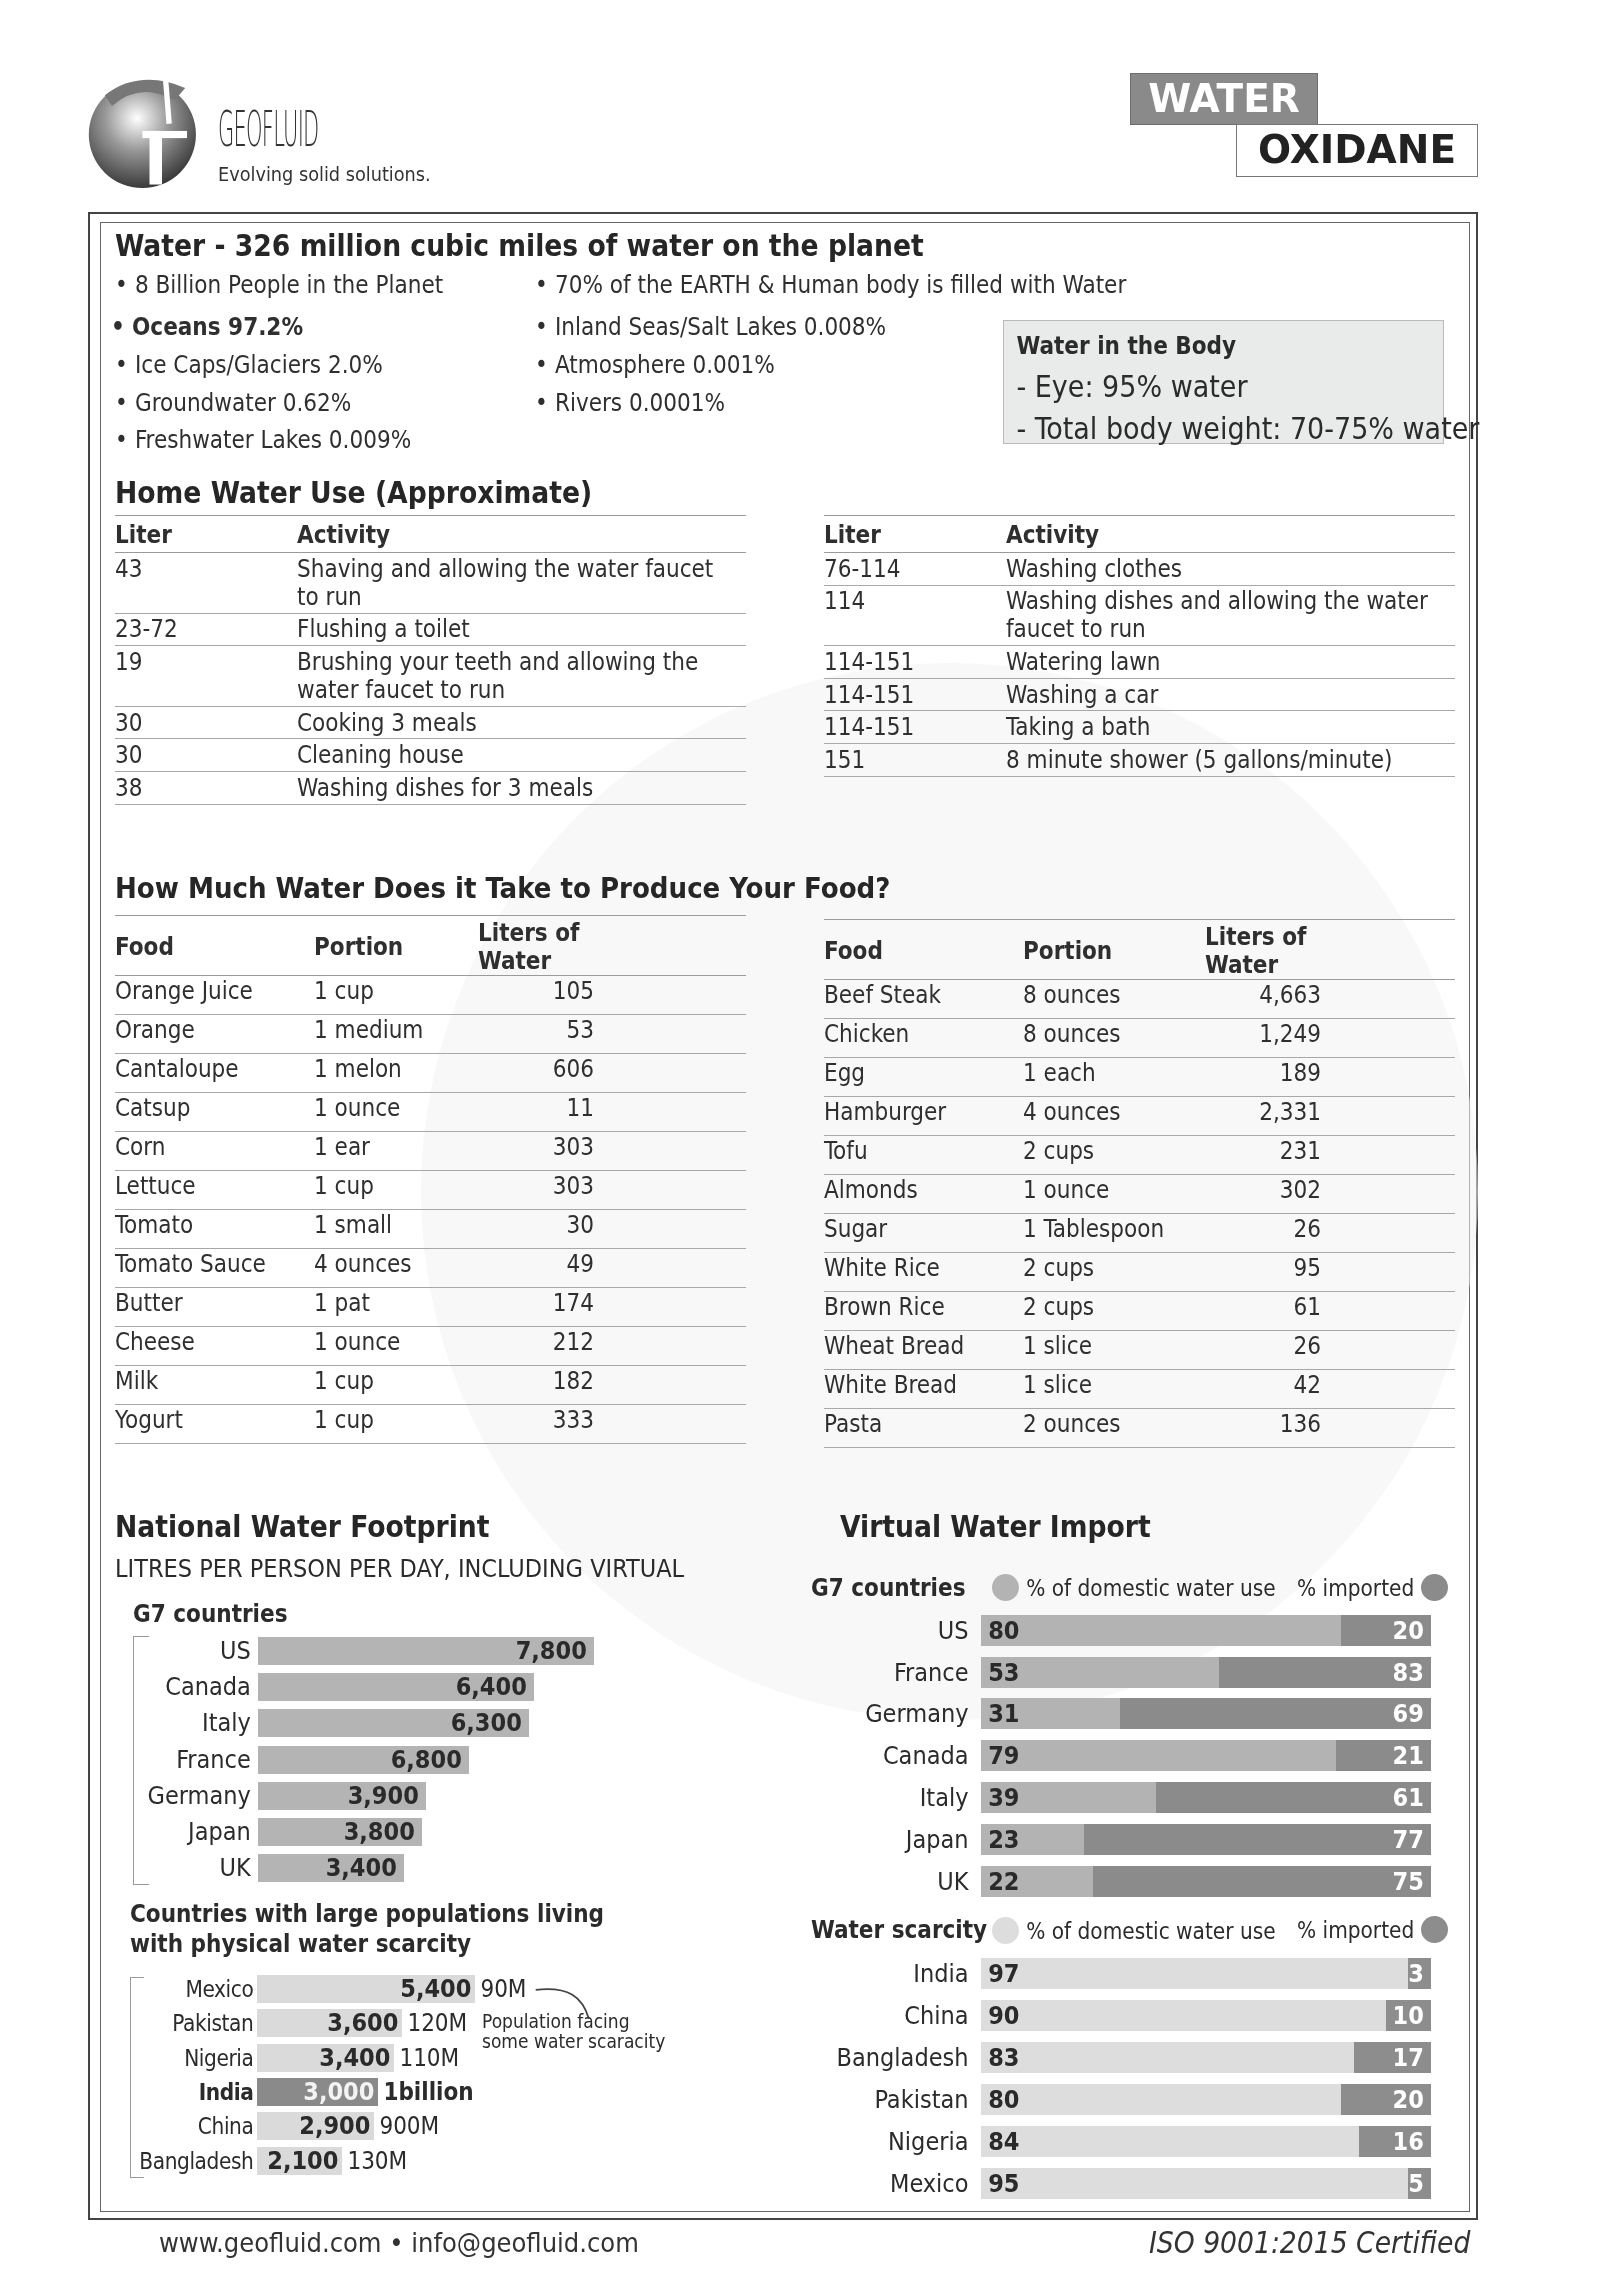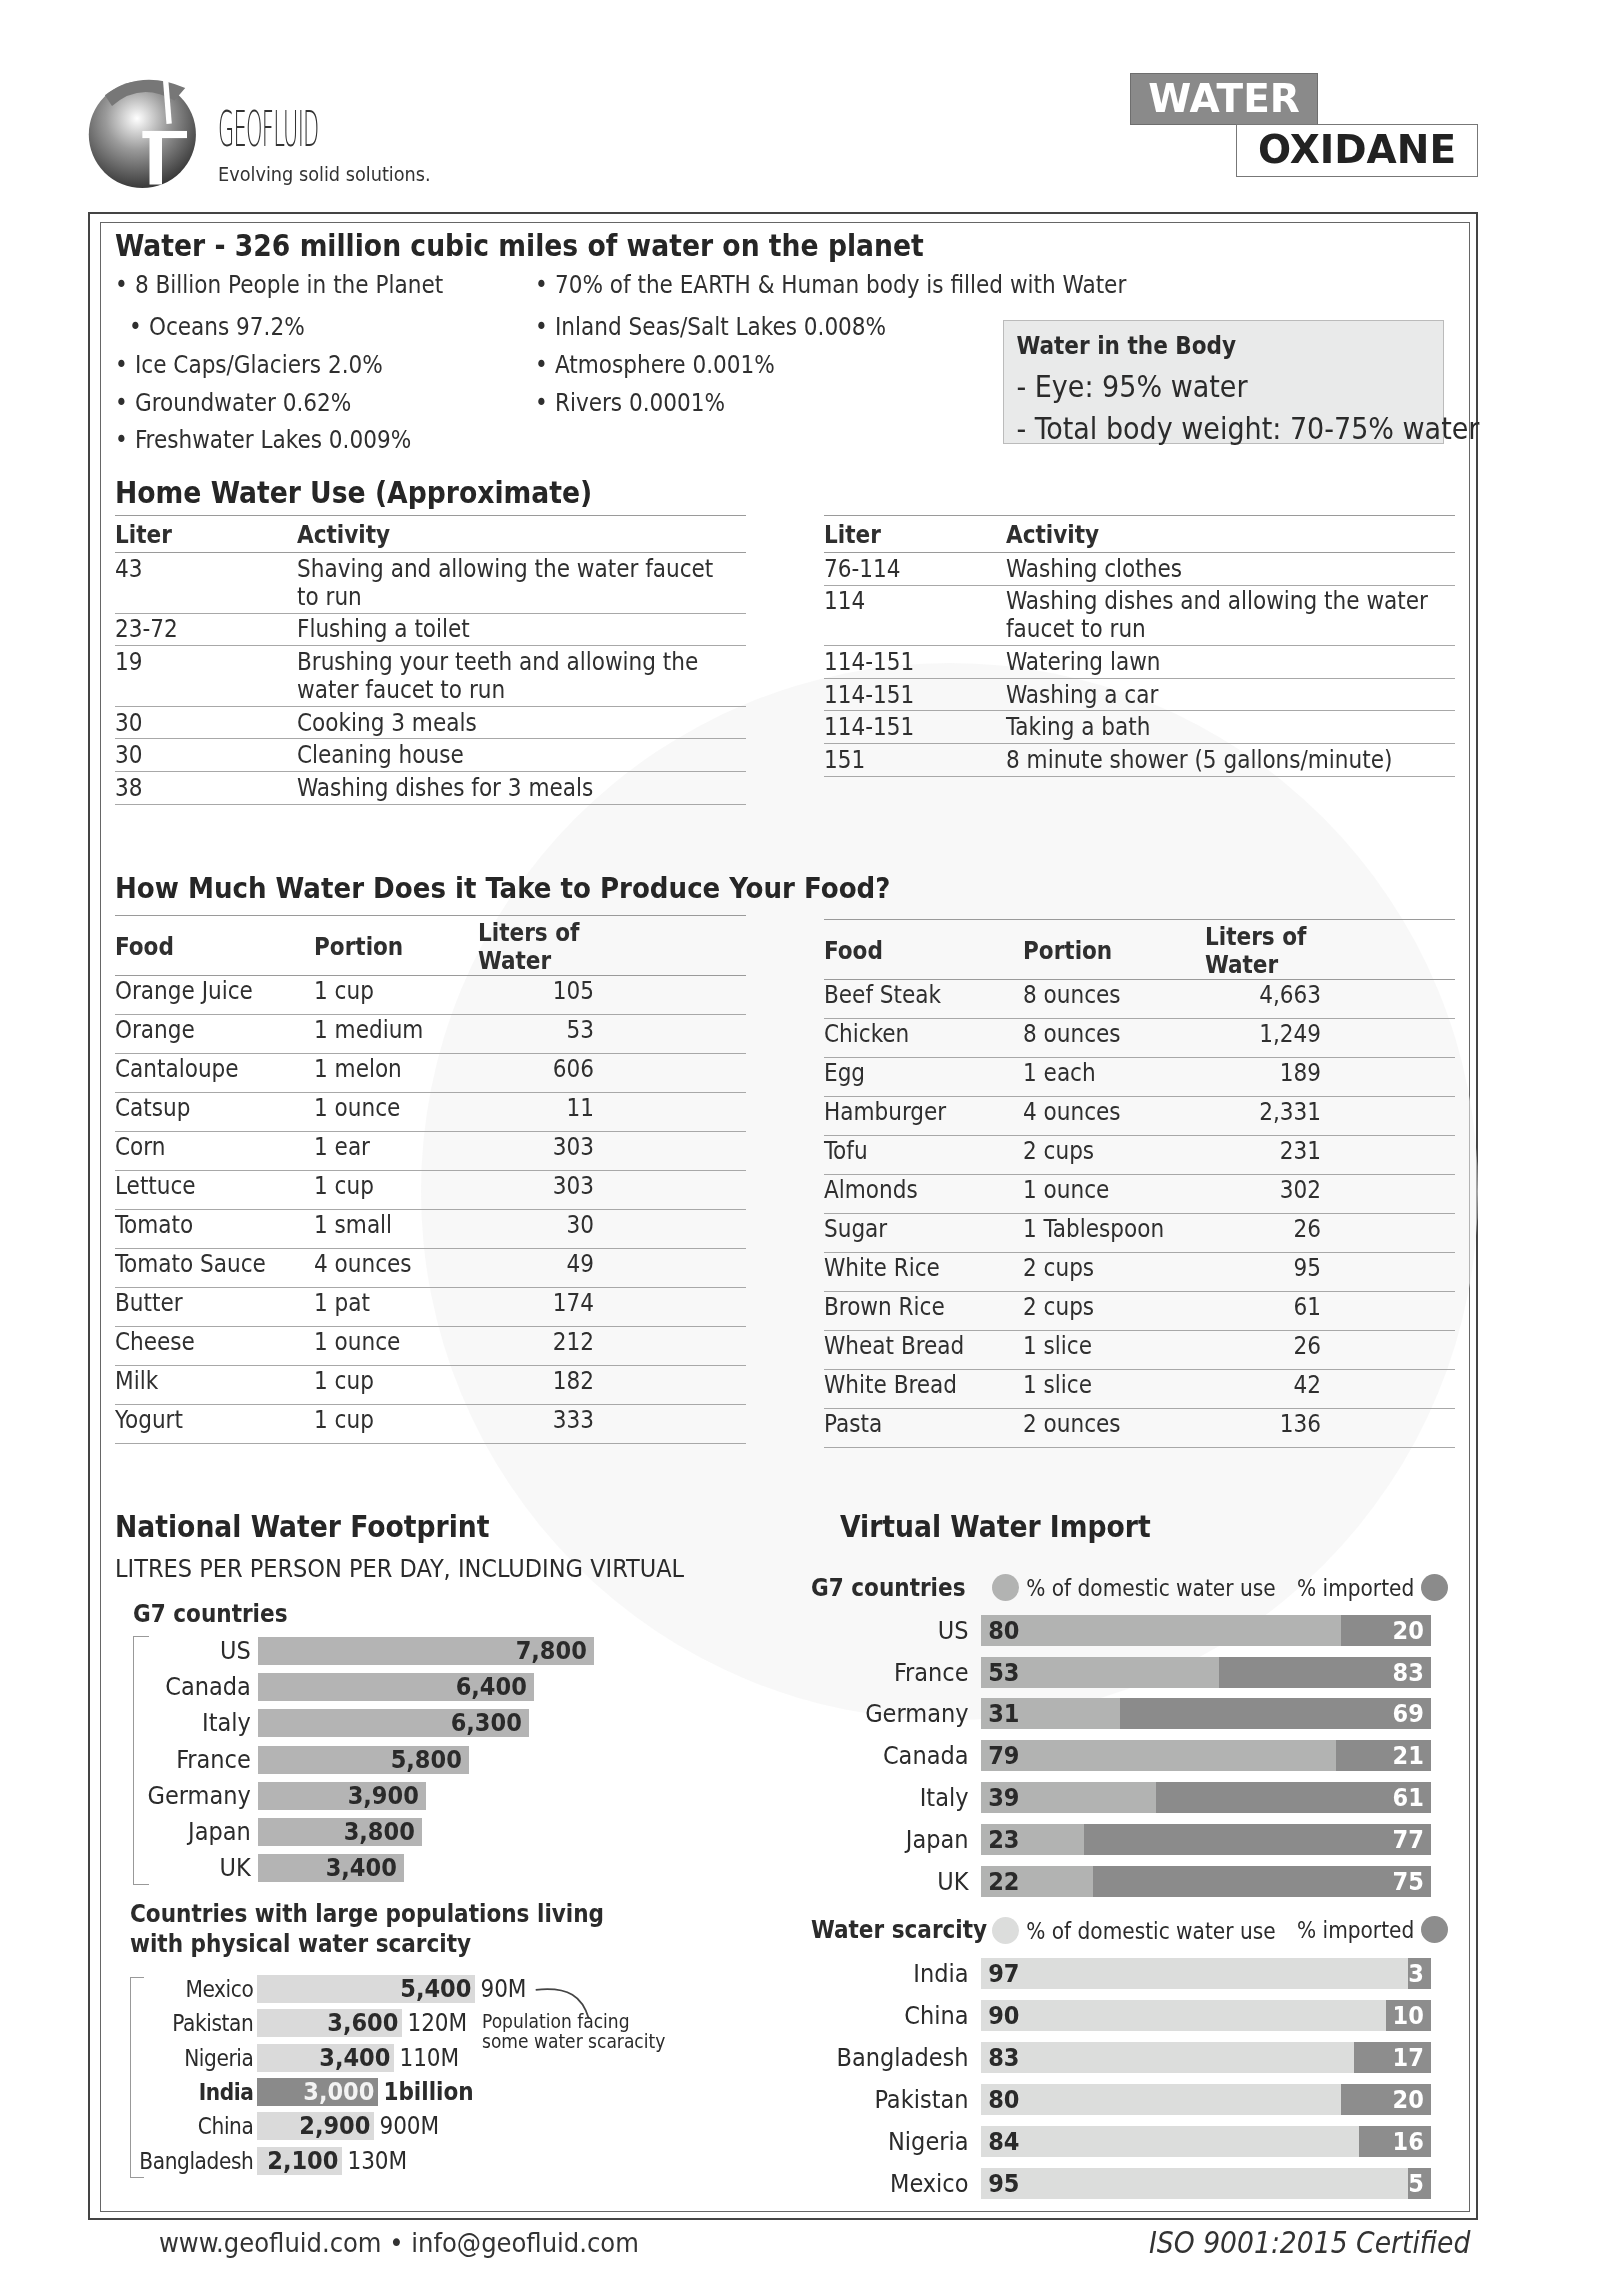--- a/index.html
+++ b/index.html
@@ -88,21 +88,21 @@
 <div class="abs tagline">Evolving solid solutions.</div>
 <div class="abs badge-water">WATER</div>
 <div class="abs badge-oxidane">OXIDANE</div>
 
 <div class="abs frame-outer"></div>
 <div class="abs frame-inner"></div>
 <div class="abs watermark"></div>
 
 <h2 class="sec" style="left:115px; top:229px;">Water - 326 million cubic miles of water on the planet</h2>
 <div class="bul" style="left:115px; top:271px;">8 Billion People in the Planet</div>
-<div class="bul" style="left:129px; top:313px;">Oceans 97.2%</div>
+<div class="bul" style="left:111px; top:313px;font-weight:bold;">Oceans 97.2%</div>
 <div class="bul" style="left:115px; top:351px;">Ice Caps/Glaciers 2.0%</div>
 <div class="bul" style="left:115px; top:389px;">Groundwater 0.62%</div>
 <div class="bul" style="left:115px; top:426px;">Freshwater Lakes 0.009%</div>
 <div class="bul" style="left:535px; top:271px;">70% of the EARTH &amp; Human body is filled with Water</div>
 <div class="bul" style="left:535px; top:313px;">Inland Seas/Salt Lakes 0.008%</div>
 <div class="bul" style="left:535px; top:351px;">Atmosphere 0.001%</div>
 <div class="bul" style="left:535px; top:389px;">Rivers 0.0001%</div>
 
 <div class="abs body-box">
   <div class="t">Water in the Body</div>
@@ -362,21 +362,21 @@
     <div class="hbar-row" style="left:124px; top:1672px;">
       <span class="lbl">Canada</span>
       <span class="bar" style="width:276px;">6,400</span>
     </div>
     <div class="hbar-row" style="left:124px; top:1708px;">
       <span class="lbl">Italy</span>
       <span class="bar" style="width:271px;">6,300</span>
     </div>
     <div class="hbar-row" style="left:124px; top:1745px;">
       <span class="lbl">France</span>
-      <span class="bar" style="width:211px;">5,800</span>
+      <span class="bar" style="width:211px;">6,800</span>
     </div>
     <div class="hbar-row" style="left:124px; top:1781px;">
       <span class="lbl">Germany</span>
       <span class="bar" style="width:168px;">3,900</span>
     </div>
     <div class="hbar-row" style="left:124px; top:1817px;">
       <span class="lbl">Japan</span>
       <span class="bar" style="width:164px;">3,800</span>
     </div>
     <div class="hbar-row" style="left:124px; top:1853px;">

